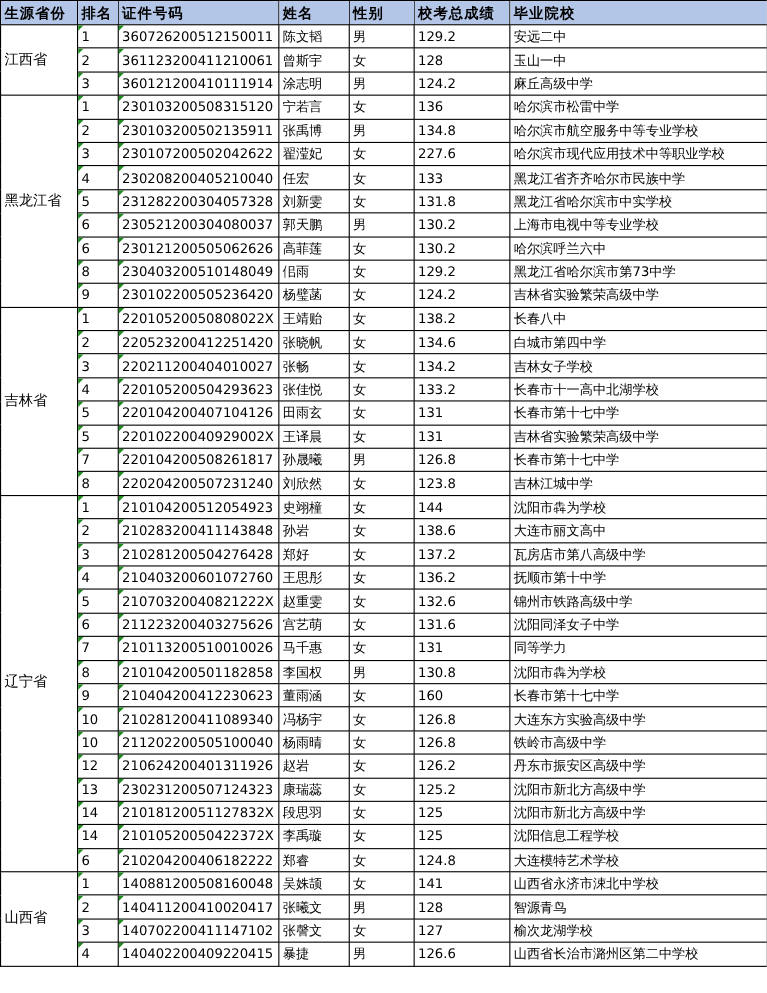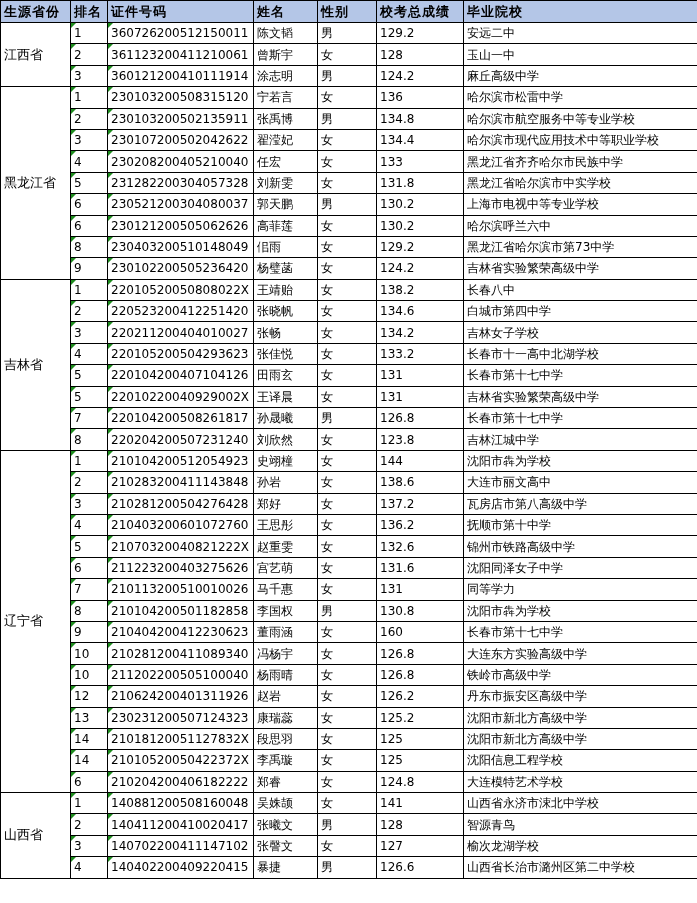--- a/index.html
+++ b/index.html
@@ -110,21 +110,21 @@
         <td>张禹博</td>
         <td>男</td>
         <td>134.8</td>
         <td>哈尔滨市航空服务中等专业学校</td>
       </tr>
       <tr>
         <td class="txt">3</td>
         <td class="txt">230107200502042622</td>
         <td>翟滢妃</td>
         <td>女</td>
-        <td>134.4</td>
+        <td>227.6</td>
         <td>哈尔滨市现代应用技术中等职业学校</td>
       </tr>
       <tr>
         <td class="txt">4</td>
         <td class="txt">230208200405210040</td>
         <td>任宏</td>
         <td>女</td>
         <td>133</td>
         <td>黑龙江省齐齐哈尔市民族中学</td>
       </tr>

